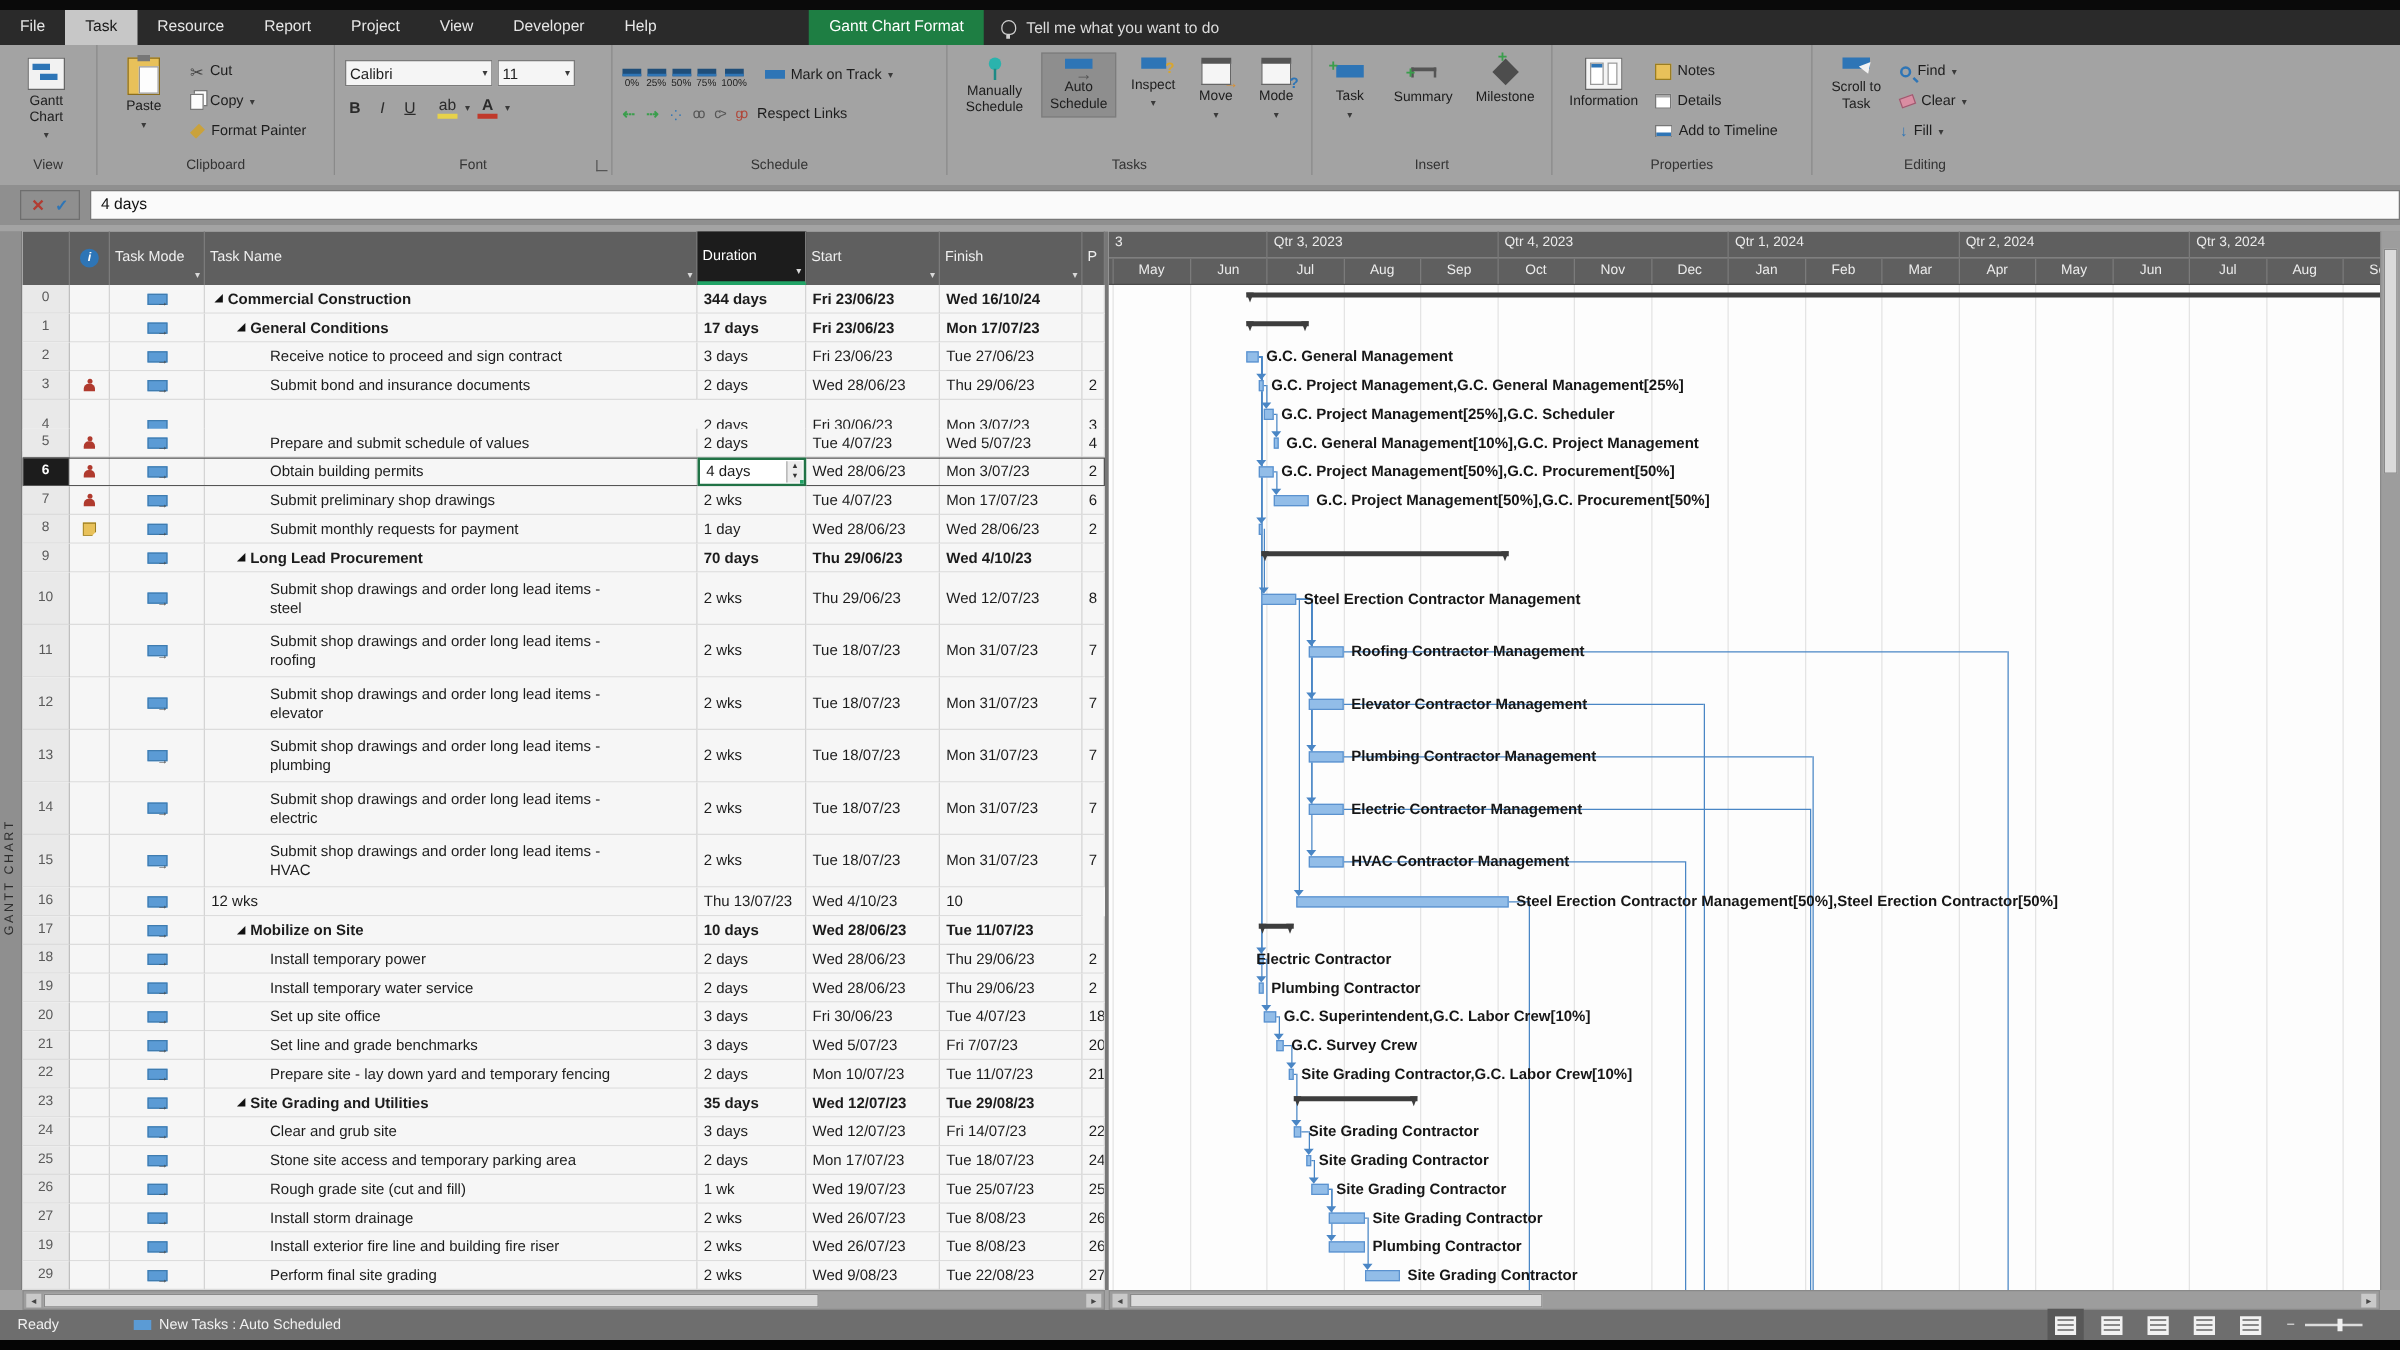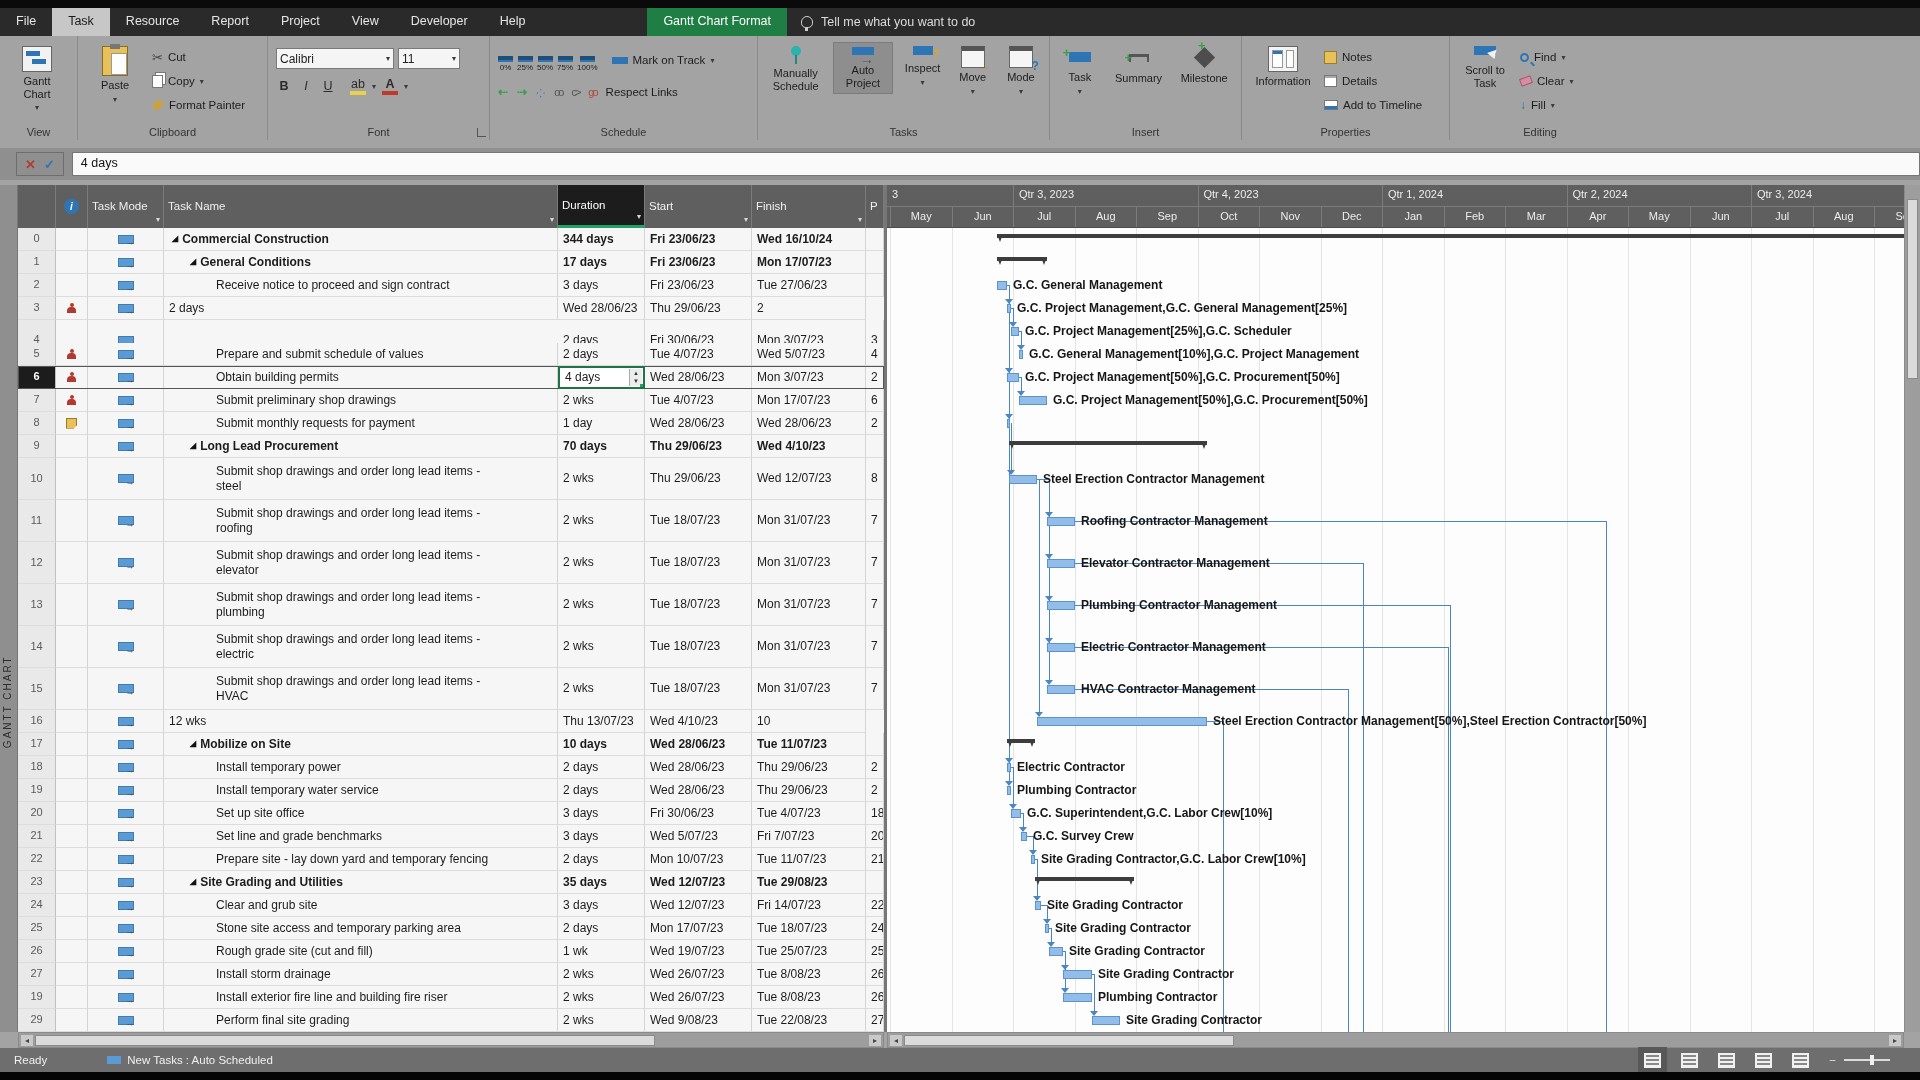--- a/index.html
+++ b/index.html
@@ -239,21 +239,21 @@
       <div class="glabel">Schedule</div>
     </div>
 
     <div class="rgroup" style="width:292px">
       <div class="bigbtn" style="width:62px">
         <span class="ic ic-pin" style="margin-bottom:8px"></span>
         <span>Manually Schedule</span>
       </div>
       <div class="bigbtn pressed" style="width:62px">
         <span class="ic ic-autos" style="margin-bottom:6px"></span>
-        <span>Auto Project</span>
+        <span>Auto Schedule</span>
       </div>
       <div class="bigbtn" style="width:46px">
         <span class="ic ic-bar" style="width:20px;height:9px">
             <span class="ic-q" style="color:#d9a62e">?</span>
           </span>
         <span style="margin-top:4px">Inspect</span>
         <span class="caret">▾</span>
       </div>
       <div class="bigbtn" style="width:42px">
         <span class="ic ic-cal">
@@ -413,20 +413,21 @@
           <div class="c" style="padding-left: 52px;">Receive notice to proceed and sign contract</div>
           <div class="c">3 days</div>
           <div class="c">Fri 23/06/23</div>
           <div class="c">Tue 27/06/23</div>
           <div class="c"></div>
         </div>
         <div class="trow" style="height: 23px;">
           <div class="c rn">3</div>
           <div class="c"><span class="person"></span></div>
           <div class="c"><span class="mode-ic"></span></div>
+          <div class="c" style="padding-left: 52px;">Submit bond and insurance documents</div>
           <div class="c">2 days</div>
           <div class="c">Wed 28/06/23</div>
           <div class="c">Thu 29/06/23</div>
           <div class="c">2</div>
         </div>
         <div class="trow" style="height: 23px;">
           <div class="c rn">4</div>
           <div class="c"></div>
           <div class="c"><span class="mode-ic"></span></div>
           <div class="c" style="padding-left: 52px; margin-top: 36px;">Prepare and submit project schedule</div>
@@ -858,21 +859,21 @@
         <div class="glab" style="left: 194px; top: 412px;">Electric Contractor Management</div>
         <div class="gbar" style="left: 160px; top: 457px; width: 28px;"></div>
         <div class="glab" style="left: 194px; top: 454px;">HVAC Contractor Management</div>
         <div class="gbar" style="left: 150px; top: 489px; width: 170px;"></div>
         <div class="glab" style="left: 326px; top: 486px;">Steel Erection Contractor Management[50%],Steel Erection Contractor[50%]</div>
         <div class="gsum" style="left: 120px; top: 511px; width: 28px;">
           <span class="gtick" style="left: 0px;"></span>
           <span class="gtick" style="right: 0px;"></span>
         </div>
         <div class="gbar" style="left: 120px; top: 535px; width: 4px;"></div>
-        <div class="glab" style="left: 130px; top: 532px;">Electric Contractor</div>
+        <div class="glab" style="left: 118px; top: 532px;">Electric Contractor</div>
         <div class="gbar" style="left: 120px; top: 558px; width: 4px;"></div>
         <div class="glab" style="left: 130px; top: 555px;">Plumbing Contractor</div>
         <div class="gbar" style="left: 124px; top: 581px; width: 10px;"></div>
         <div class="glab" style="left: 140px; top: 578px;">G.C. Superintendent,G.C. Labor Crew[10%]</div>
         <div class="gbar" style="left: 134px; top: 604px; width: 6px;"></div>
         <div class="glab" style="left: 146px; top: 601px;">G.C. Survey Crew</div>
         <div class="gbar" style="left: 144px; top: 627px; width: 4px;"></div>
         <div class="glab" style="left: 154px; top: 624px;">Site Grading Contractor,G.C. Labor Crew[10%]</div>
         <div class="gsum" style="left: 148px; top: 649px; width: 99px;">
           <span class="gtick" style="left: 0px;"></span>

